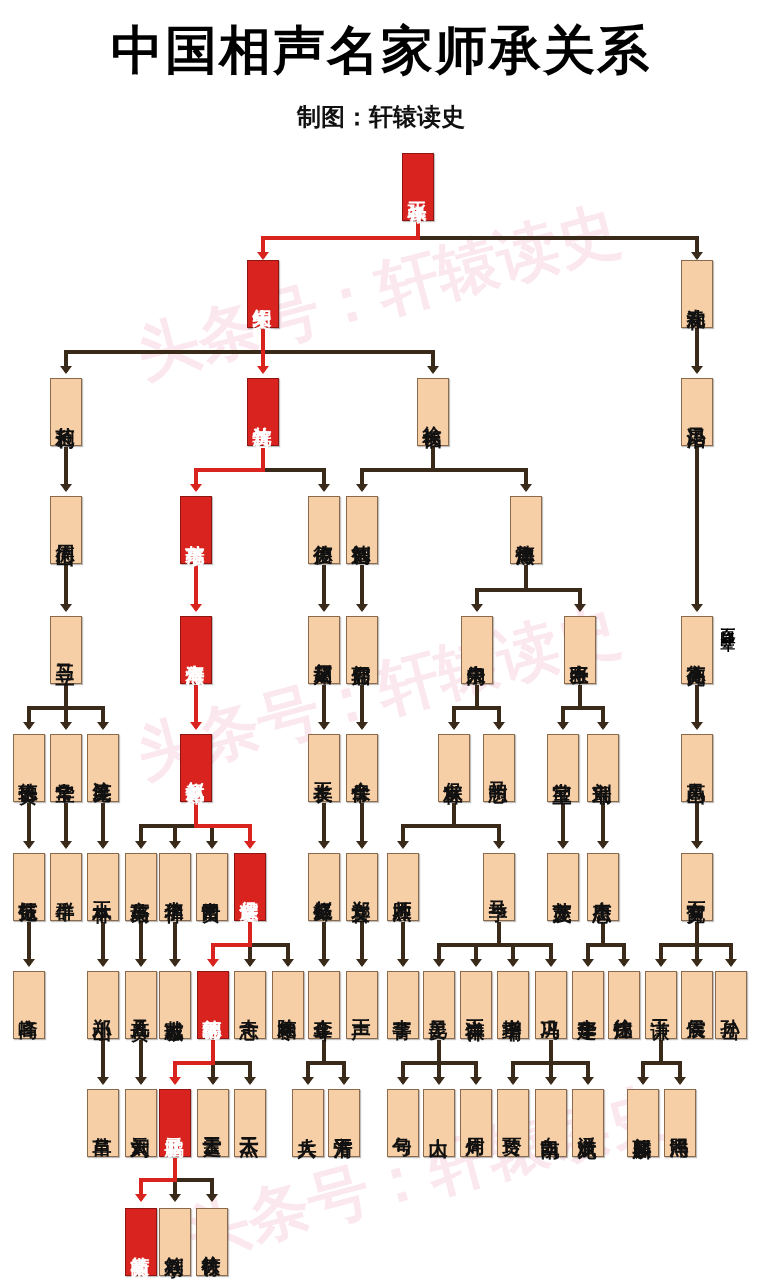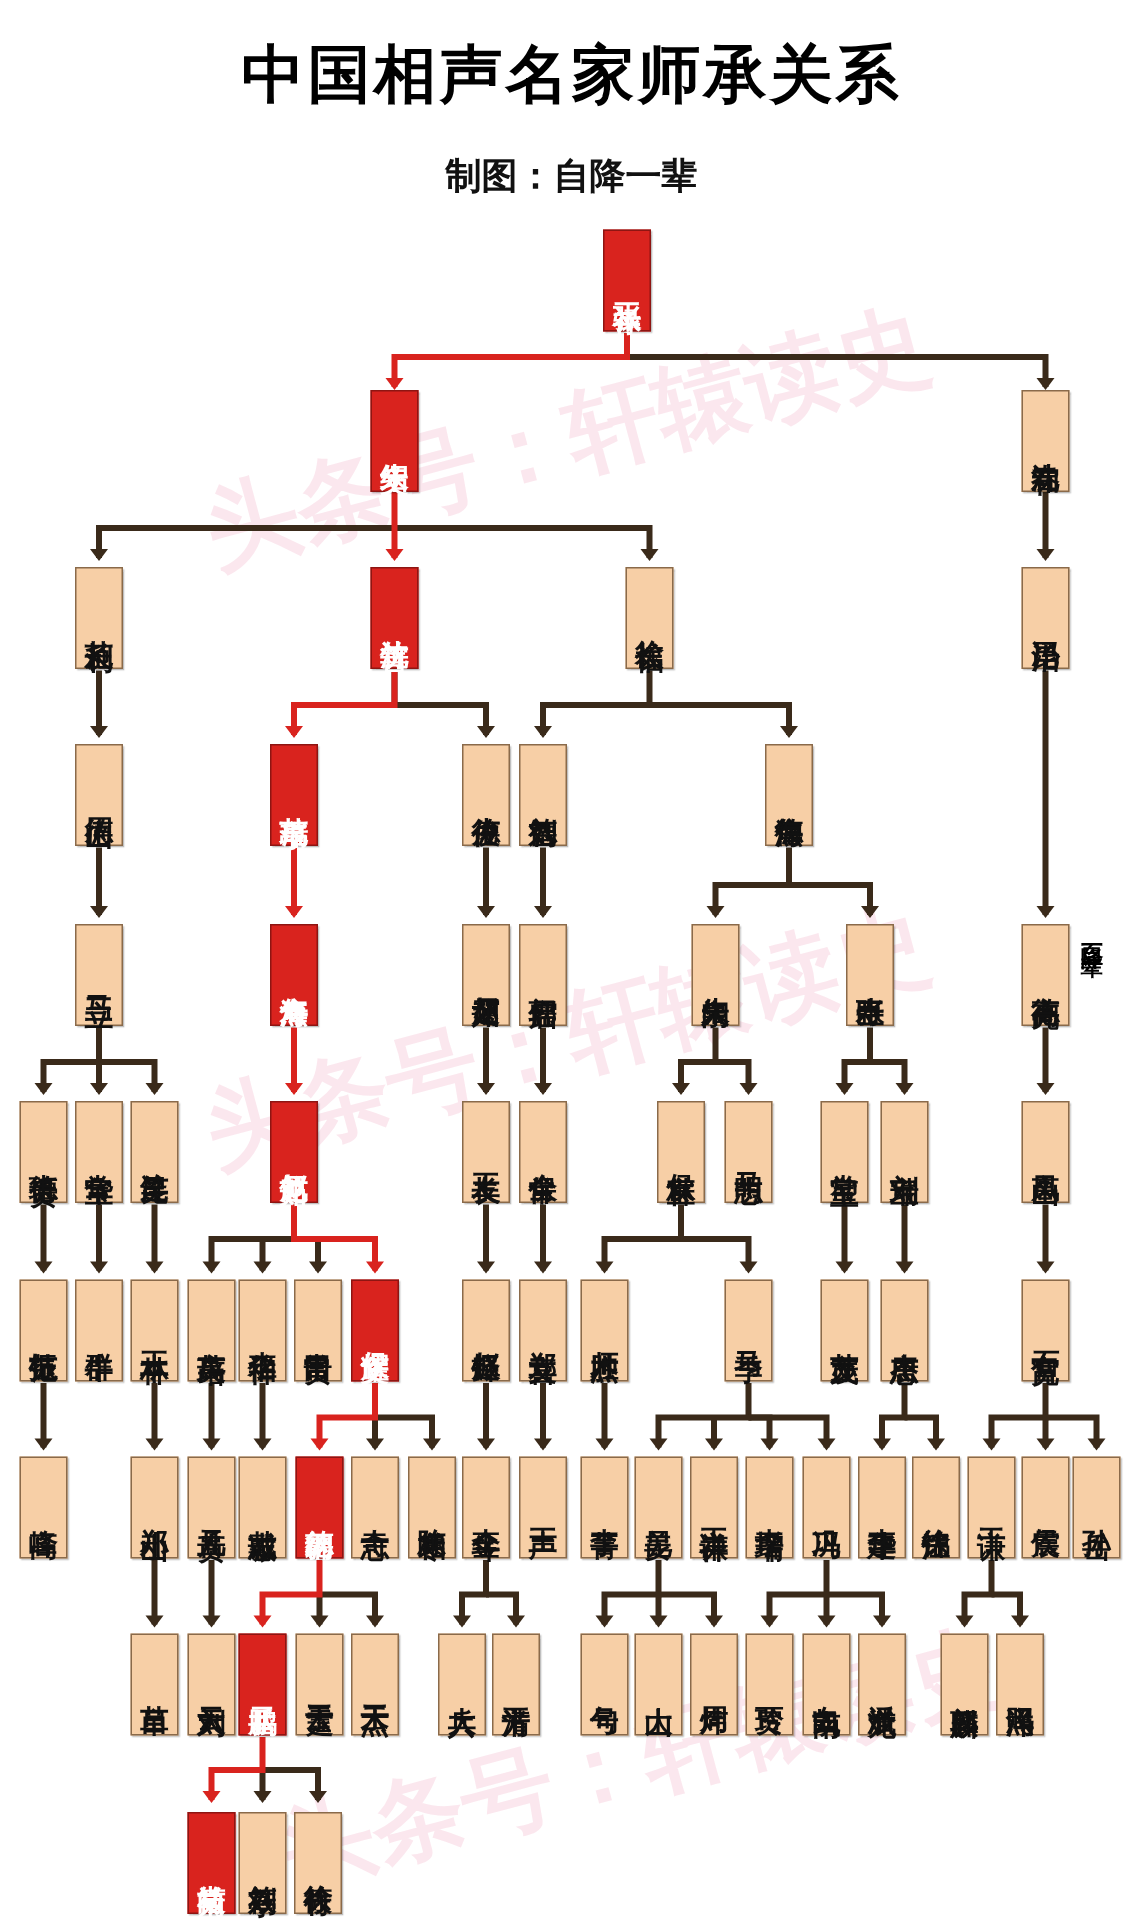--- a/index.html
+++ b/index.html
@@ -1,19 +1,19 @@
 <!DOCTYPE html>
 <html><head>
 <meta charset="utf-8">
 <style>
   html, body { margin: 0; padding: 0; background: #ffffff; }
   body { width: 762px; height: 1280px; position: relative; overflow: hidden;
          font-family: "DejaVu Sans", "Liberation Sans", sans-serif; }
   .title { position: absolute; left: 0; top: 14px; width: 762px; text-align: center;
-           font-size: 42px; font-weight: bold; color: #000; letter-spacing: 2px; line-height: 72px; }
+           font-size: 52px; font-weight: bold; color: #000; letter-spacing: 2px; line-height: 72px; }
   .subtitle { position: absolute; left: 0; top: 100px; width: 762px; text-align: center;
               font-size: 24px; font-weight: bold; color: #111; line-height: 34px; }
   .watermark { position: absolute; font-size: 62px; font-weight: bold; color: rgba(235,120,160,0.18);
                transform: rotate(-15deg); white-space: nowrap; pointer-events: none; }
   svg.links { position: absolute; left: 0; top: 0; width: 762px; height: 1280px; }
   .node { position: absolute; width: 32px; height: 68px; box-sizing: border-box;
           background: #f7cfa6; border: 1px solid #8a6a4a; box-shadow: 1px 1px 1px rgba(0,0,0,0.25);
           display: flex; align-items: center; justify-content: center;
           writing-mode: vertical-rl; text-orientation: upright;
           font-size: 19px; font-weight: bold; color: #111; line-height: 28px; letter-spacing: 1px; }
@@ -22,21 +22,21 @@
           font-size: 15px; font-weight: bold; color: #000; letter-spacing: 3px; }
 </style>
 </head>
 <body>
 
 <div class="watermark" style="left:130px; top:250px;">头条号：轩辕读史</div>
 <div class="watermark" style="left:130px; top:650px;">头条号：轩辕读史</div>
 <div class="watermark" style="left:180px; top:1130px;">头条号：轩辕读史</div>
 
 <div class="title">中国相声名家师承关系</div>
-<div class="subtitle">制图：自降一辈</div>
+<div class="subtitle">制图：轩辕读史</div>
 
 <svg class="links" xmlns="http://www.w3.org/2000/svg">
   <defs>
     <marker id="ab" viewBox="0 0 10 10" refX="5" refY="9" markerWidth="6" markerHeight="6" orient="auto-start-reverse" markerUnits="userSpaceOnUse">
       <path d="M0,0 L10,0 L5,10 z" fill="#3a2a1a"></path>
     </marker>
   </defs>
   <g fill="none" stroke="#3a2a1a" stroke-width="4">
 
     <path d="M418,238 H697 V258"></path>

